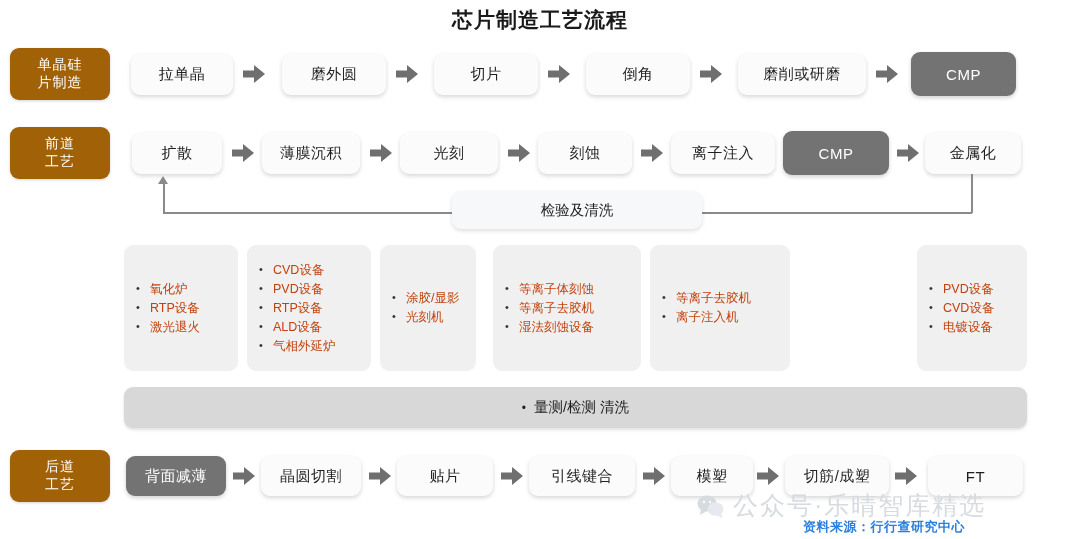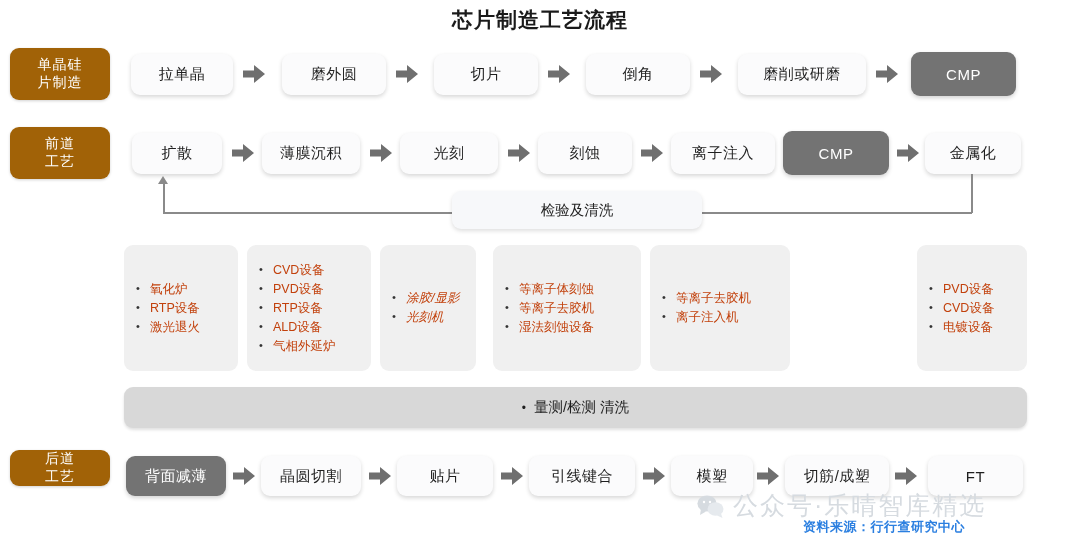--- a/index.html
+++ b/index.html
@@ -291,21 +291,21 @@
   <div class="eq" style="left:247px;top:245px;width:124px;height:126px;">
     <ul>
       <li>CVD设备</li>
       <li>PVD设备</li>
       <li>RTP设备</li>
       <li>ALD设备</li>
       <li>气相外延炉</li>
     </ul>
   </div>
 
-  <div class="eq" style="left:380px;top:245px;width:96px;height:126px;font-style:italic;">
+  <div class="eq" style="left:380px;top:245px;width:96px;height:126px;">
     <ul>
       <li>涂胶/显影</li>
       <li>光刻机</li>
     </ul>
   </div>
 
   <div class="eq" style="left:493px;top:245px;width:148px;height:126px;">
     <ul>
       <li>等离子体刻蚀</li>
       <li>等离子去胶机</li>
@@ -327,21 +327,21 @@
       <li>CVD设备</li>
       <li>电镀设备</li>
     </ul>
   </div>
 
   <div class="widebar" style="left:124px;top:387px;width:903px;height:41px;">
     <span class="bullet">•</span>
     <span>量测/检测  清洗</span>
   </div>
 
-  <div class="cat" style="left:10px;top:450px;width:100px;height:36px;">
+  <div class="cat" style="left:10px;top:450px;width:100px;height:52px;">
     <div>
       <span>后道</span>
       <span>工艺</span>
     </div>
   </div>
 
   <div class="node blue" style="left:126px;top:456px;width:100px;height:40px;">
     <span>背面减薄</span>
   </div>
   <div class="arrow" style="left:233px;top:467px;">

